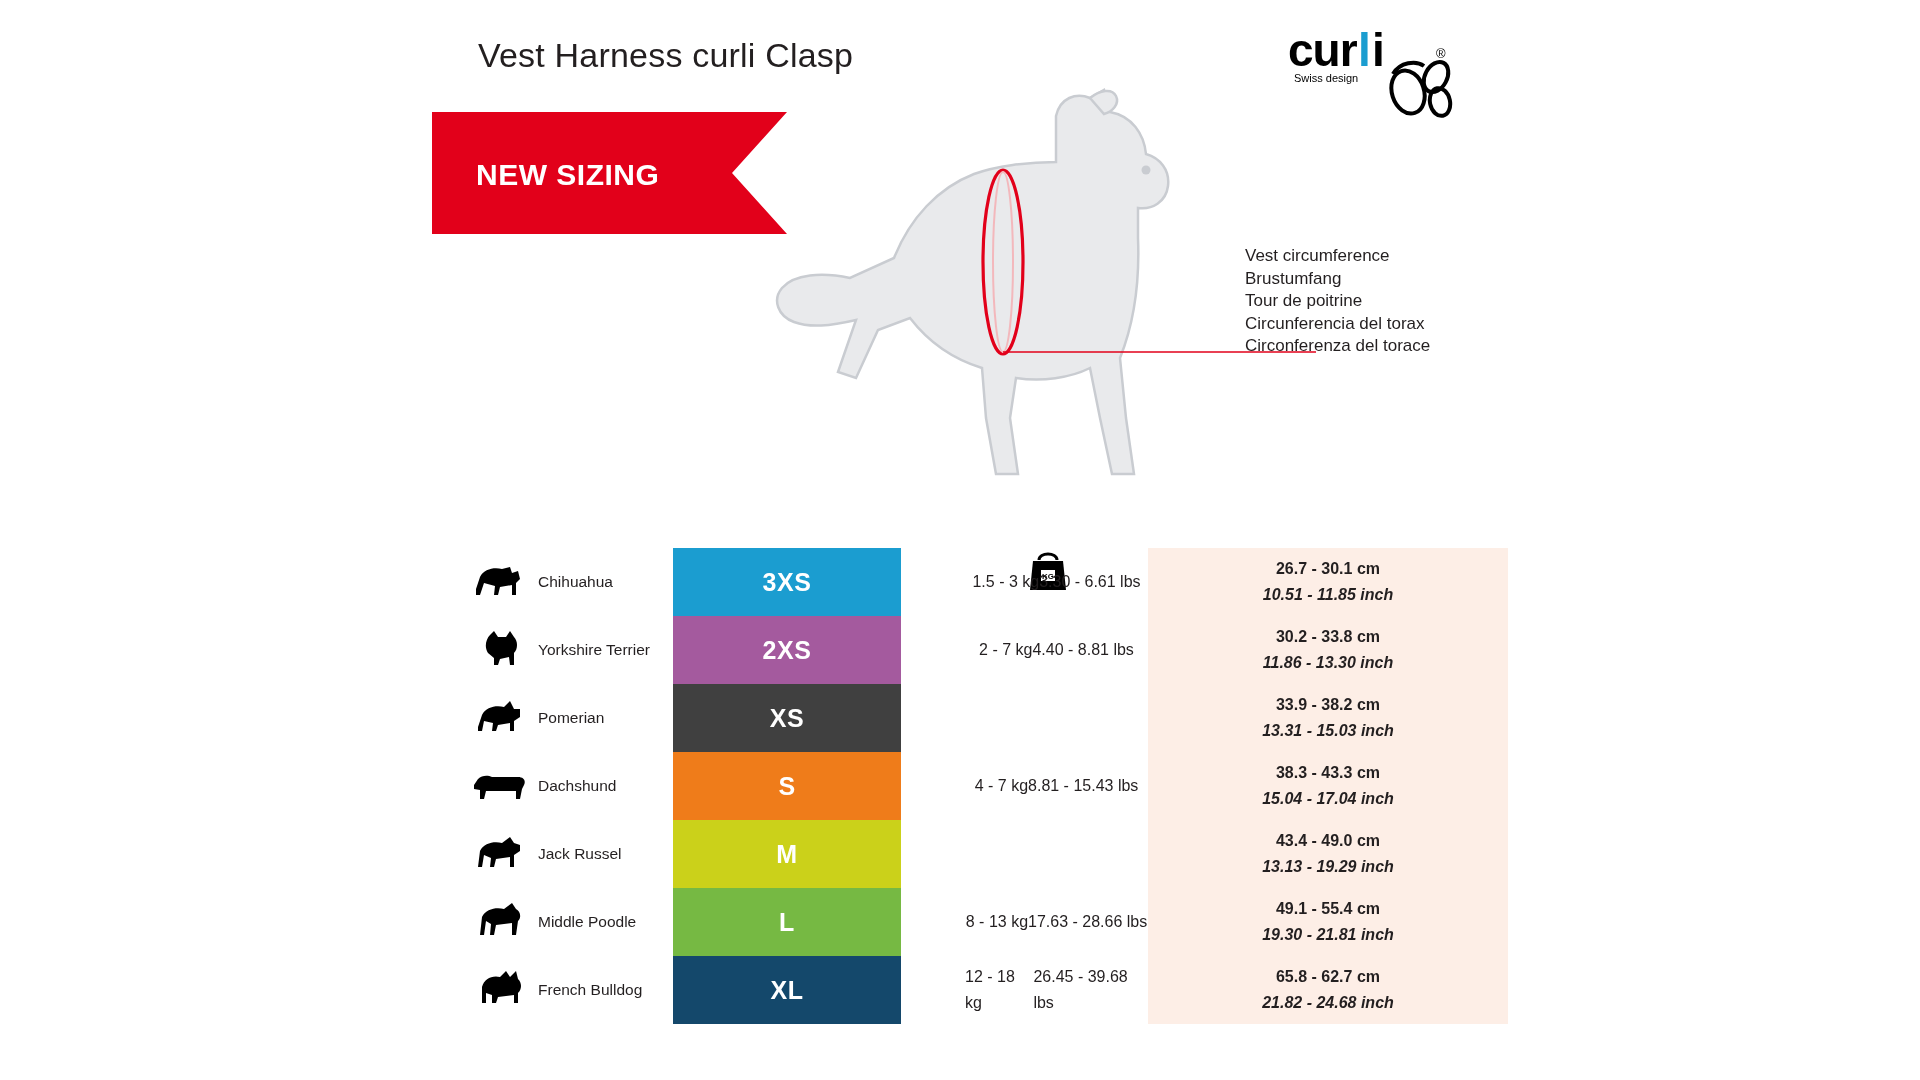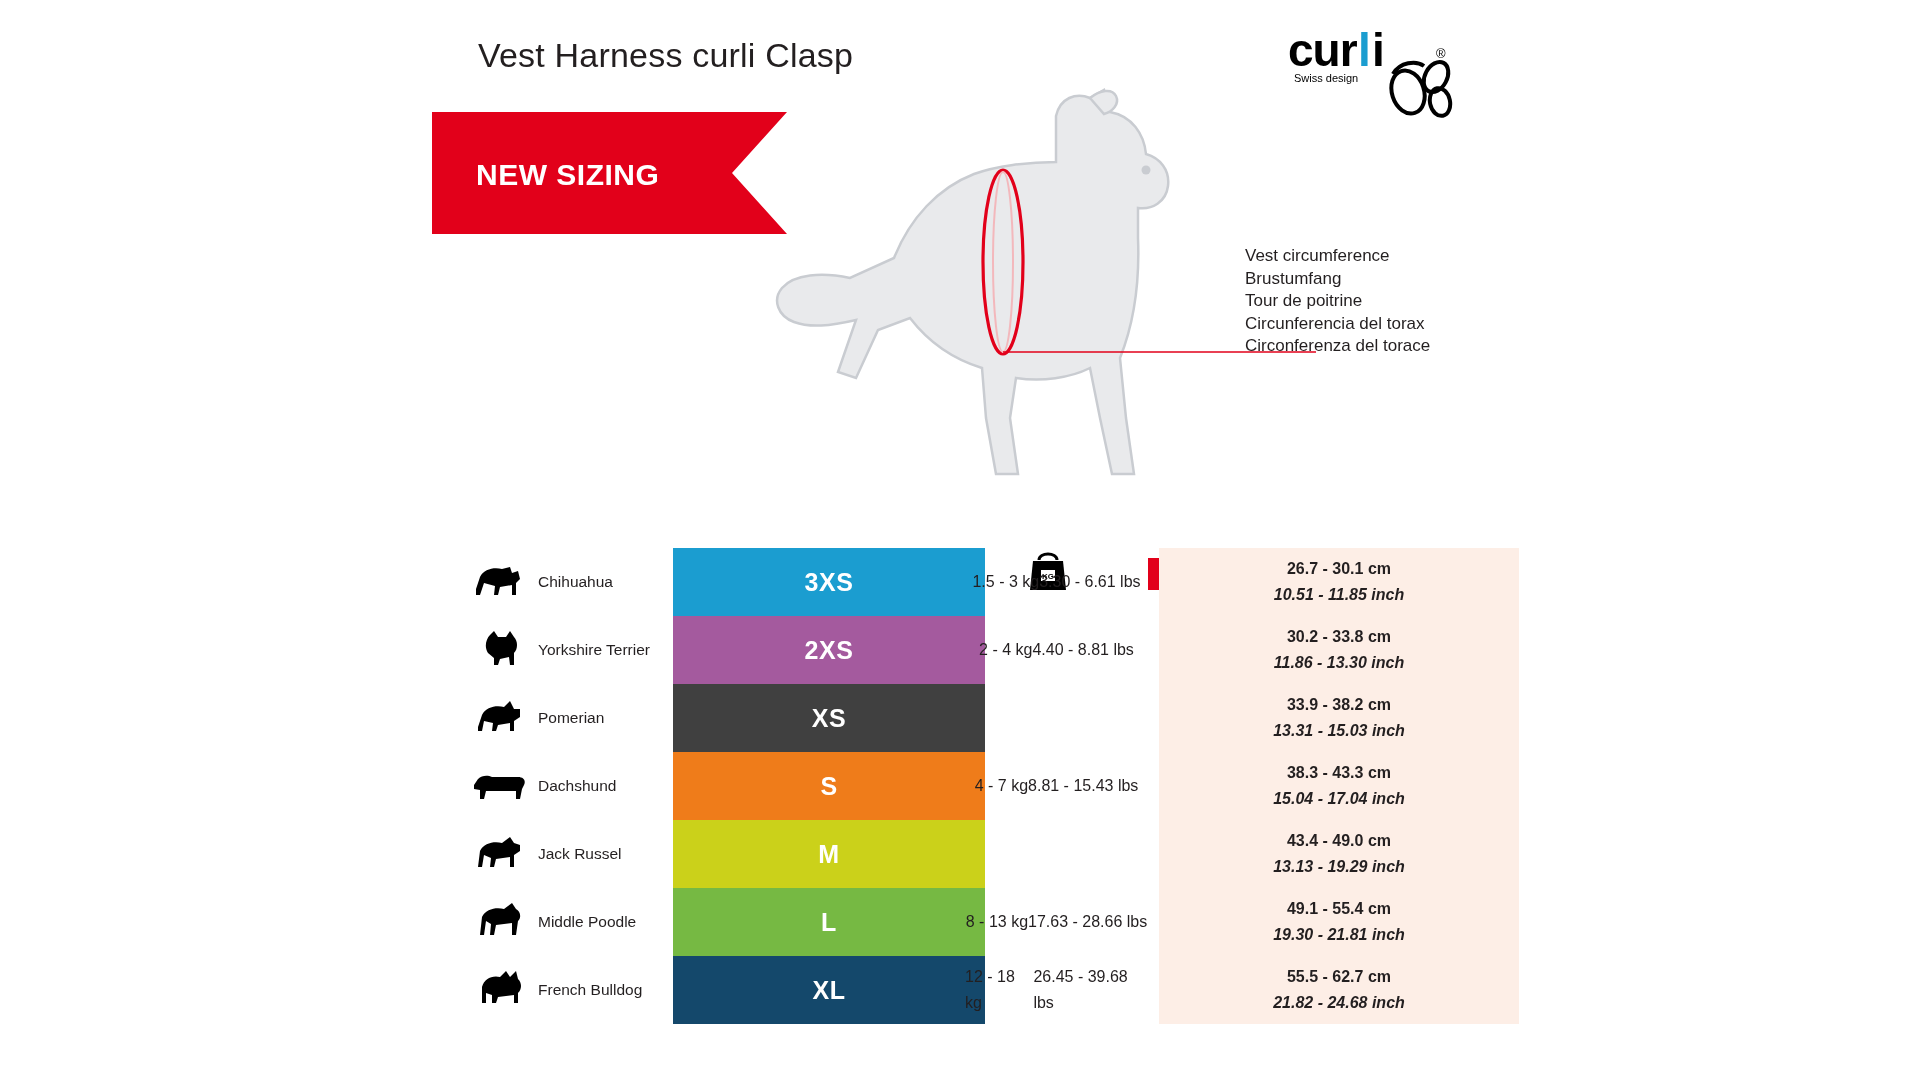--- a/index.html
+++ b/index.html
@@ -120,21 +120,21 @@
     top: 50%;
     transform: translateY(-50%);
     font-size: 15.5px;
     color: #231f20;
     white-space: nowrap;
   }
   .size-cell {
     position: absolute;
     left: 213px;
     top: 0;
-    width: 312px;
+    width: 228px;
     height: 68px;
     display: flex;
     align-items: center;
     justify-content: center;
     color: #ffffff;
     font-size: 25px;
     font-weight: bold;
     letter-spacing: 0.5px;
   }
   .weight-cell {
@@ -158,21 +158,20 @@
     width: 360px;
     height: 68px;
     background: #fdeee6;
     display: flex;
     flex-direction: column;
     align-items: center;
     justify-content: center;
     font-size: 16px;
     color: #231f20;
     line-height: 1.65;
-    margin-left: 11px;
   }
   .chest-cell .cm {
     font-weight: bold;
   }
   .chest-cell .inch {
     font-style: italic;
     font-weight: bold;
   }
 </style>
 </head>
@@ -261,21 +260,21 @@
 
   <div class="row">
     <span class="breed-icon">
       <svg viewBox="0 0 62 42" width="62" height="42">
           <path d="M20 6 L24 2 L28 8 L36 8 L40 2 L44 8 C48 12 48 20 44 24 L44 36 L40 36 L39 28 L30 30 L28 36 L24 36 L24 29 L18 24 C14 18 16 10 20 6 Z" fill="#000"></path>
         </svg>
     </span>
     <span class="breed-name">Yorkshire Terrier</span>
     <div class="size-cell" style="background:#a45a9e">2XS</div>
     <div class="weight-cell">
-      <span>2 - 4 kg</span>
+      <span>2 - 7 kg</span>
       <span>4.40 - 8.81 lbs</span>
     </div>
     <div class="chest-cell">
       <span class="cm">30.2 - 33.8 cm</span>
       <span class="inch">11.86 - 13.30 inch</span>
     </div>
   </div>
 
   <div class="row">
     <span class="breed-icon">
@@ -347,18 +346,18 @@
           <path d="M12 34 L12 18 C14 10 22 6 30 8 L36 2 L40 8 L46 2 L48 10 C52 14 52 20 48 24 L48 34 L44 34 L44 26 L28 28 L26 34 L22 34 L22 26 L16 24 L16 34 Z" fill="#000"></path>
         </svg>
     </span>
     <span class="breed-name">French Bulldog</span>
     <div class="size-cell" style="background:#14486b">XL</div>
     <div class="weight-cell">
       <span>12 - 18 kg</span>
       <span>26.45 - 39.68 lbs</span>
     </div>
     <div class="chest-cell">
-      <span class="cm">55.5 - 62.7 cm</span>
+      <span class="cm">65.8 - 62.7 cm</span>
       <span class="inch">21.82 - 24.68 inch</span>
     </div>
   </div>
 
 </div>
 
 </body></html>

